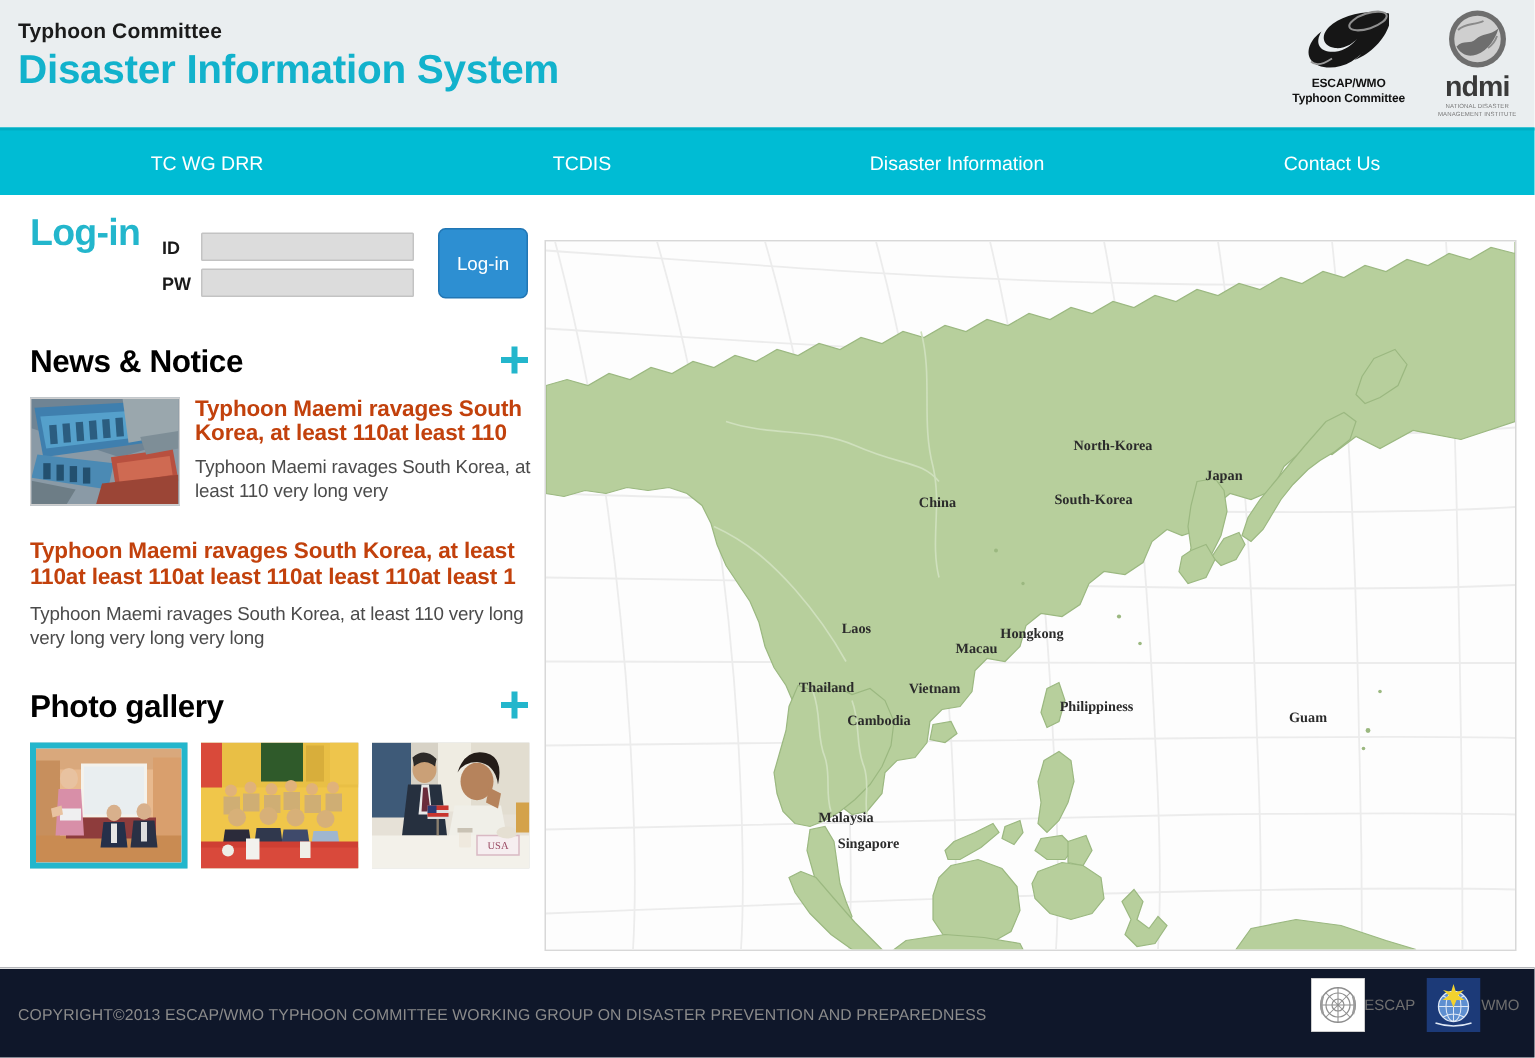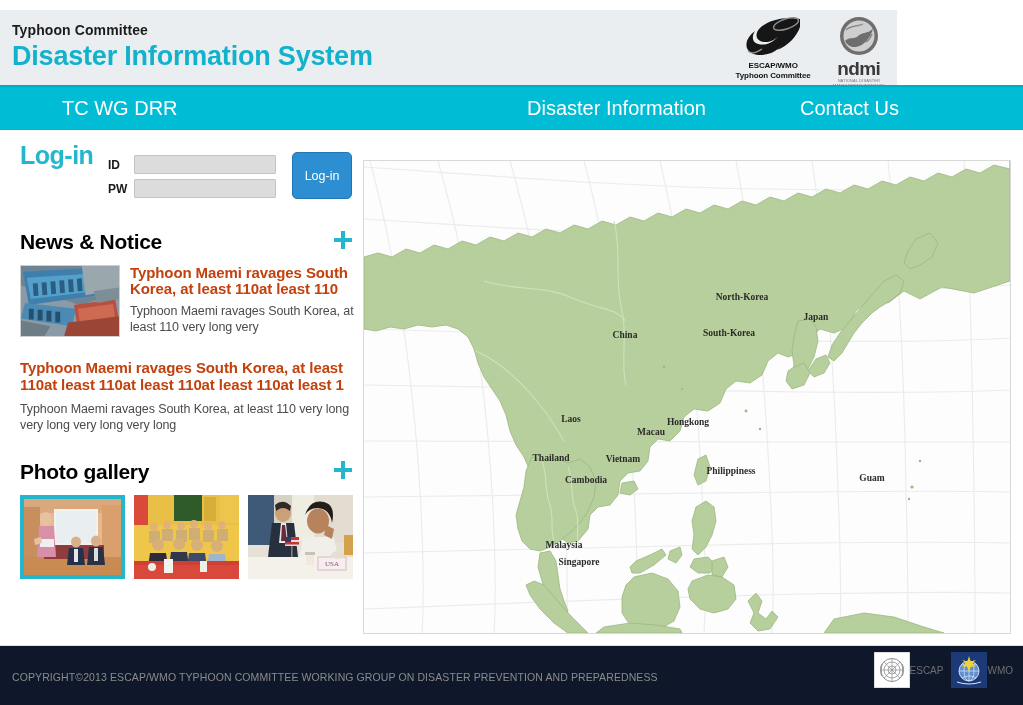--- a/index.html
+++ b/index.html
@@ -18,24 +18,23 @@
     position: relative;
     width: 1023px;
     height: 705px;
     background: #ffffff;
   }
 
   
   .header {
     position: absolute;
     left: 0; top: 0;
-    width: 897px; height: 85px;
+    width: 1023px; height: 85px;
     background: #eaeef0;
     box-sizing: border-box;
-    margin-top: 10px;
   }
   .brand {
     position: absolute;
     left: 12px; top: 12px;
   }
   .brand-sub {
     font-size: 14px;
     font-weight: bold;
     color: #1b1b1b;
     letter-spacing: 0.1px;
@@ -105,22 +104,23 @@
     left: 0; top: 85px;
     width: 1023px; height: 45px;
     background: #00bcd4;
     border-top: 2px solid #00aec4;
     box-sizing: border-box;
     display: flex;
     align-items: center;
   }
   .nav-item {
     color: #ffffff;
-    font-size: 20px;
+    font-size: 13px;
     line-height: 19px;
+    text-align: center;
     cursor: pointer;
     white-space: nowrap;
     font-family: "Liberation Sans", sans-serif;
   }
   .nav-i0 { position:absolute; left: 62px;  width: 152px; }
   .nav-i1 { position:absolute; left: 312px; width: 152px; }
   .nav-i2 { position:absolute; left: 527px; width: 222px; }
   .nav-i3 { position:absolute; left: 800px; width: 176px; }
 
   
@@ -364,20 +364,21 @@
         <div class="logo-ndmi-word">ndmi</div>
         <div class="logo-ndmi-tag">NATIONAL DISASTER
 MANAGEMENT INSTITUTE</div>
       </div>
 
     </div>
   </div>
 
   <div class="nav">
     <div class="nav-item nav-i0">TC WG DRR</div>
+    <div class="nav-item nav-i1">TCDIS</div>
     <div class="nav-item nav-i2">Disaster Information</div>
     <div class="nav-item nav-i3">Contact Us</div>
   </div>
 
   <div class="main">
 
     <div class="left-col">
 
       <div class="login-box">
         <div class="login-title">Log-in</div>

